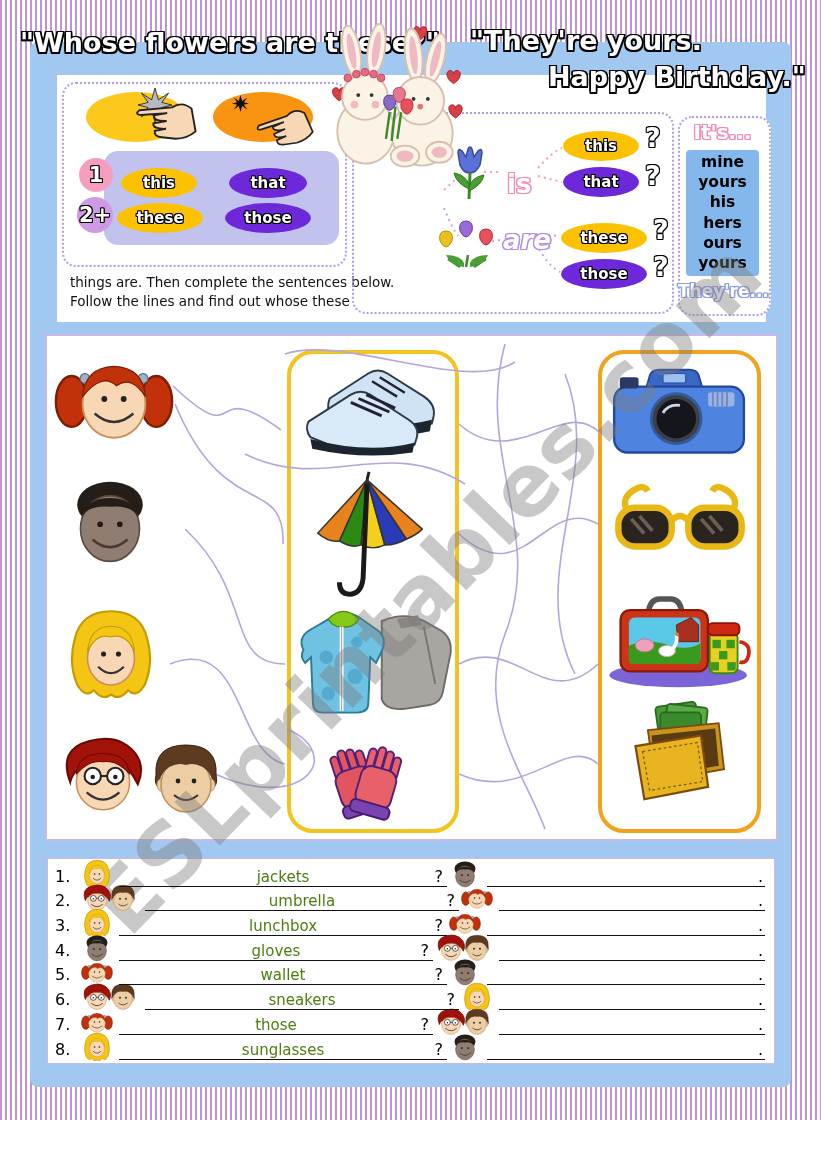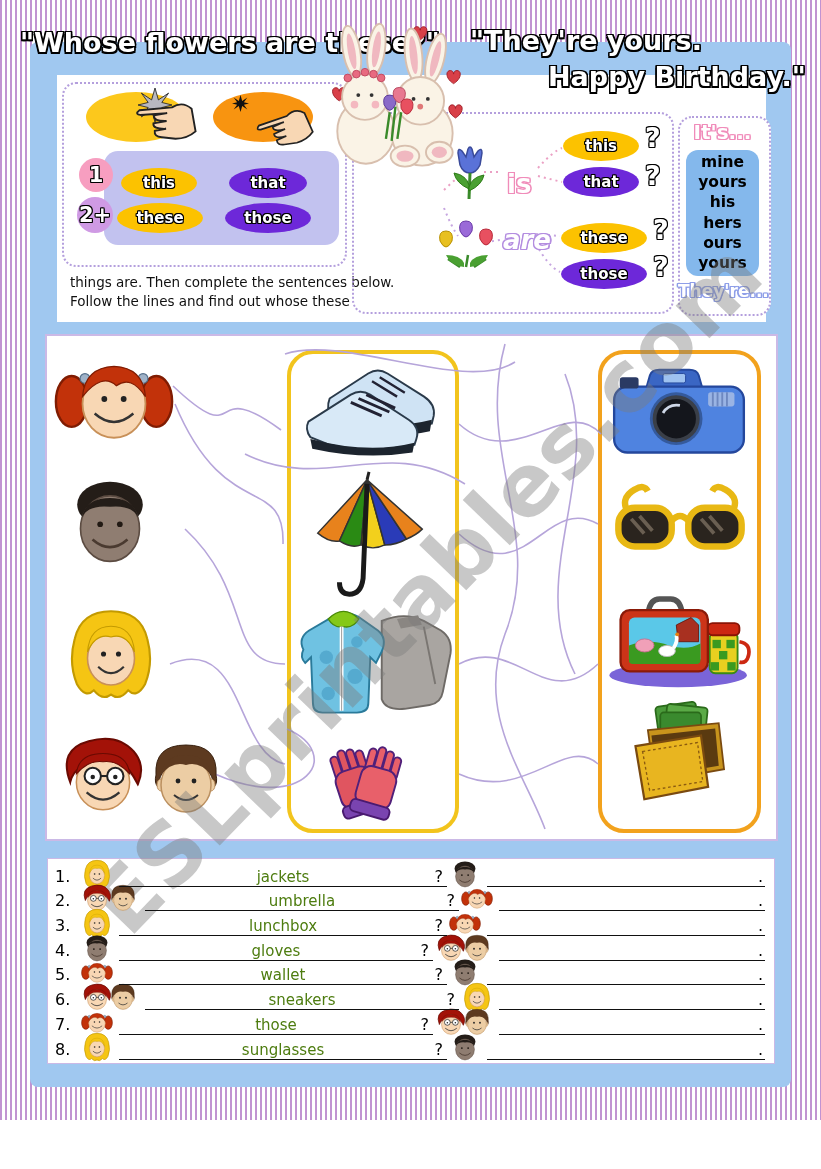--- a/index.html
+++ b/index.html
@@ -22,21 +22,21 @@
   .ol-blue{text-shadow:-1.3px -1.3px 0 #8f9fe8,1.3px -1.3px 0 #8f9fe8,-1.3px 1.3px 0 #8f9fe8,1.3px 1.3px 0 #8f9fe8,-1.3px 0 0 #8f9fe8,1.3px 0 0 #8f9fe8,0 -1.3px 0 #8f9fe8,0 1.3px 0 #8f9fe8;}
   .title{font-size:27px;letter-spacing:0px;white-space:nowrap;}
   .dotted-panel{position:absolute;border:2px dotted #b49fdd;border-radius:14px;background:transparent;}
   .pill{position:absolute;border-radius:50%;display:flex;align-items:center;justify-content:center;font-size:15px;}
   .pill.yellow{background:#fcc200;}
   .pill.orange{background:#6d28d9;}
   .badge{position:absolute;border-radius:50%;display:flex;align-items:center;justify-content:center;font-size:21px;}
   .lav-rect{position:absolute;background:#c2c2ef;border-radius:14px;}
   .instr{position:absolute;font-size:13.5px;line-height:18.5px;color:#111;}
   .qmark{position:absolute;font-size:27px;}
-  .pron-box{position:absolute;background:#84b8ec;border-radius:12px;text-align:center;font-weight:bold;font-size:15.5px;line-height:20.2px;color:#000;padding-top:2px;}
+  .pron-box{position:absolute;background:#84b8ec;border-radius:4px;text-align:center;font-weight:bold;font-size:15.5px;line-height:20.2px;color:#000;padding-top:2px;}
   .col-frame{position:absolute;border-radius:26px;background:transparent;}
   .col-yellow{border:4px solid #f2c41d;}
   .col-orange{border:4px solid #f2a21d;}
   .watermark{position:absolute;left:-30px;top:545px;width:900px;text-align:center;font-size:86px;font-weight:bold;letter-spacing:1px;color:rgba(125,125,125,.42);transform:rotate(-46deg);z-index:6;pointer-events:none;}
   
   #rows{position:absolute;left:55px;top:862px;width:712px;height:198px;z-index:7;}
   .s-row{display:flex;align-items:flex-end;height:24.7px;}
   .s-num{width:26px;font-size:16px;color:#000;flex:none;padding-bottom:1px;}
   .rfaces{flex:none;display:flex;align-items:flex-end;margin-right:4px;}
   .rface{height:30px;width:32px;margin-bottom:-2px;}

